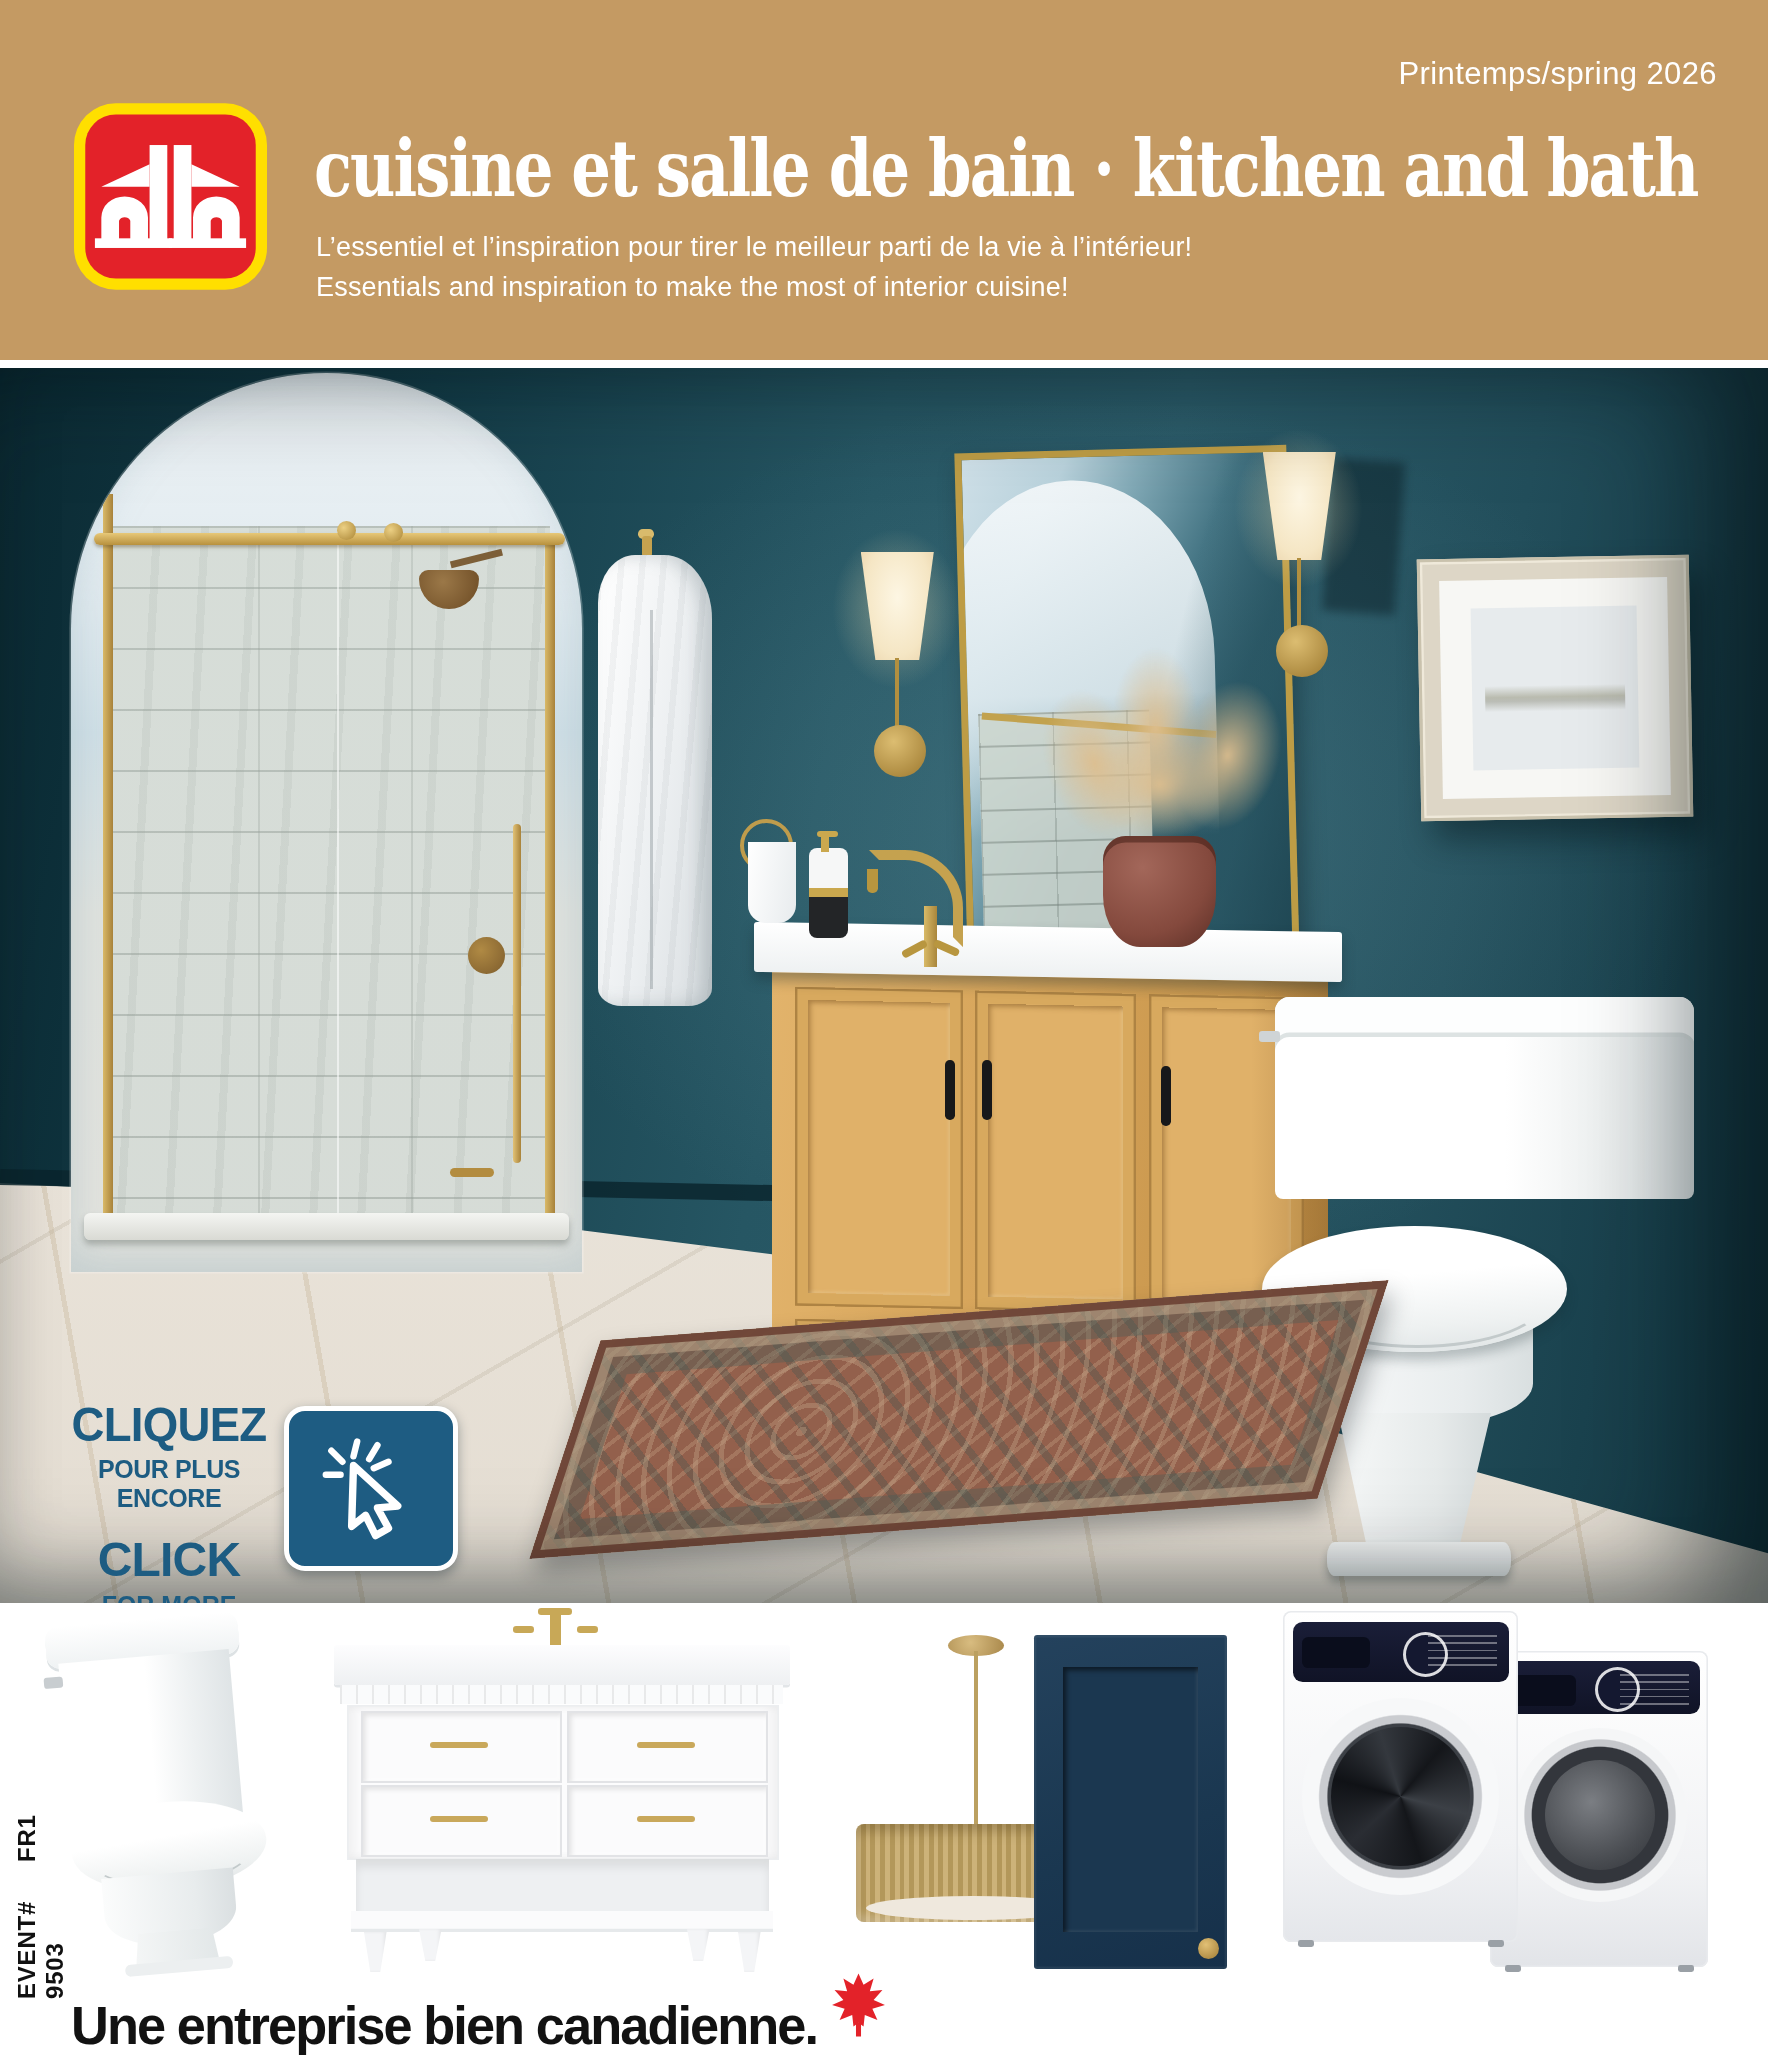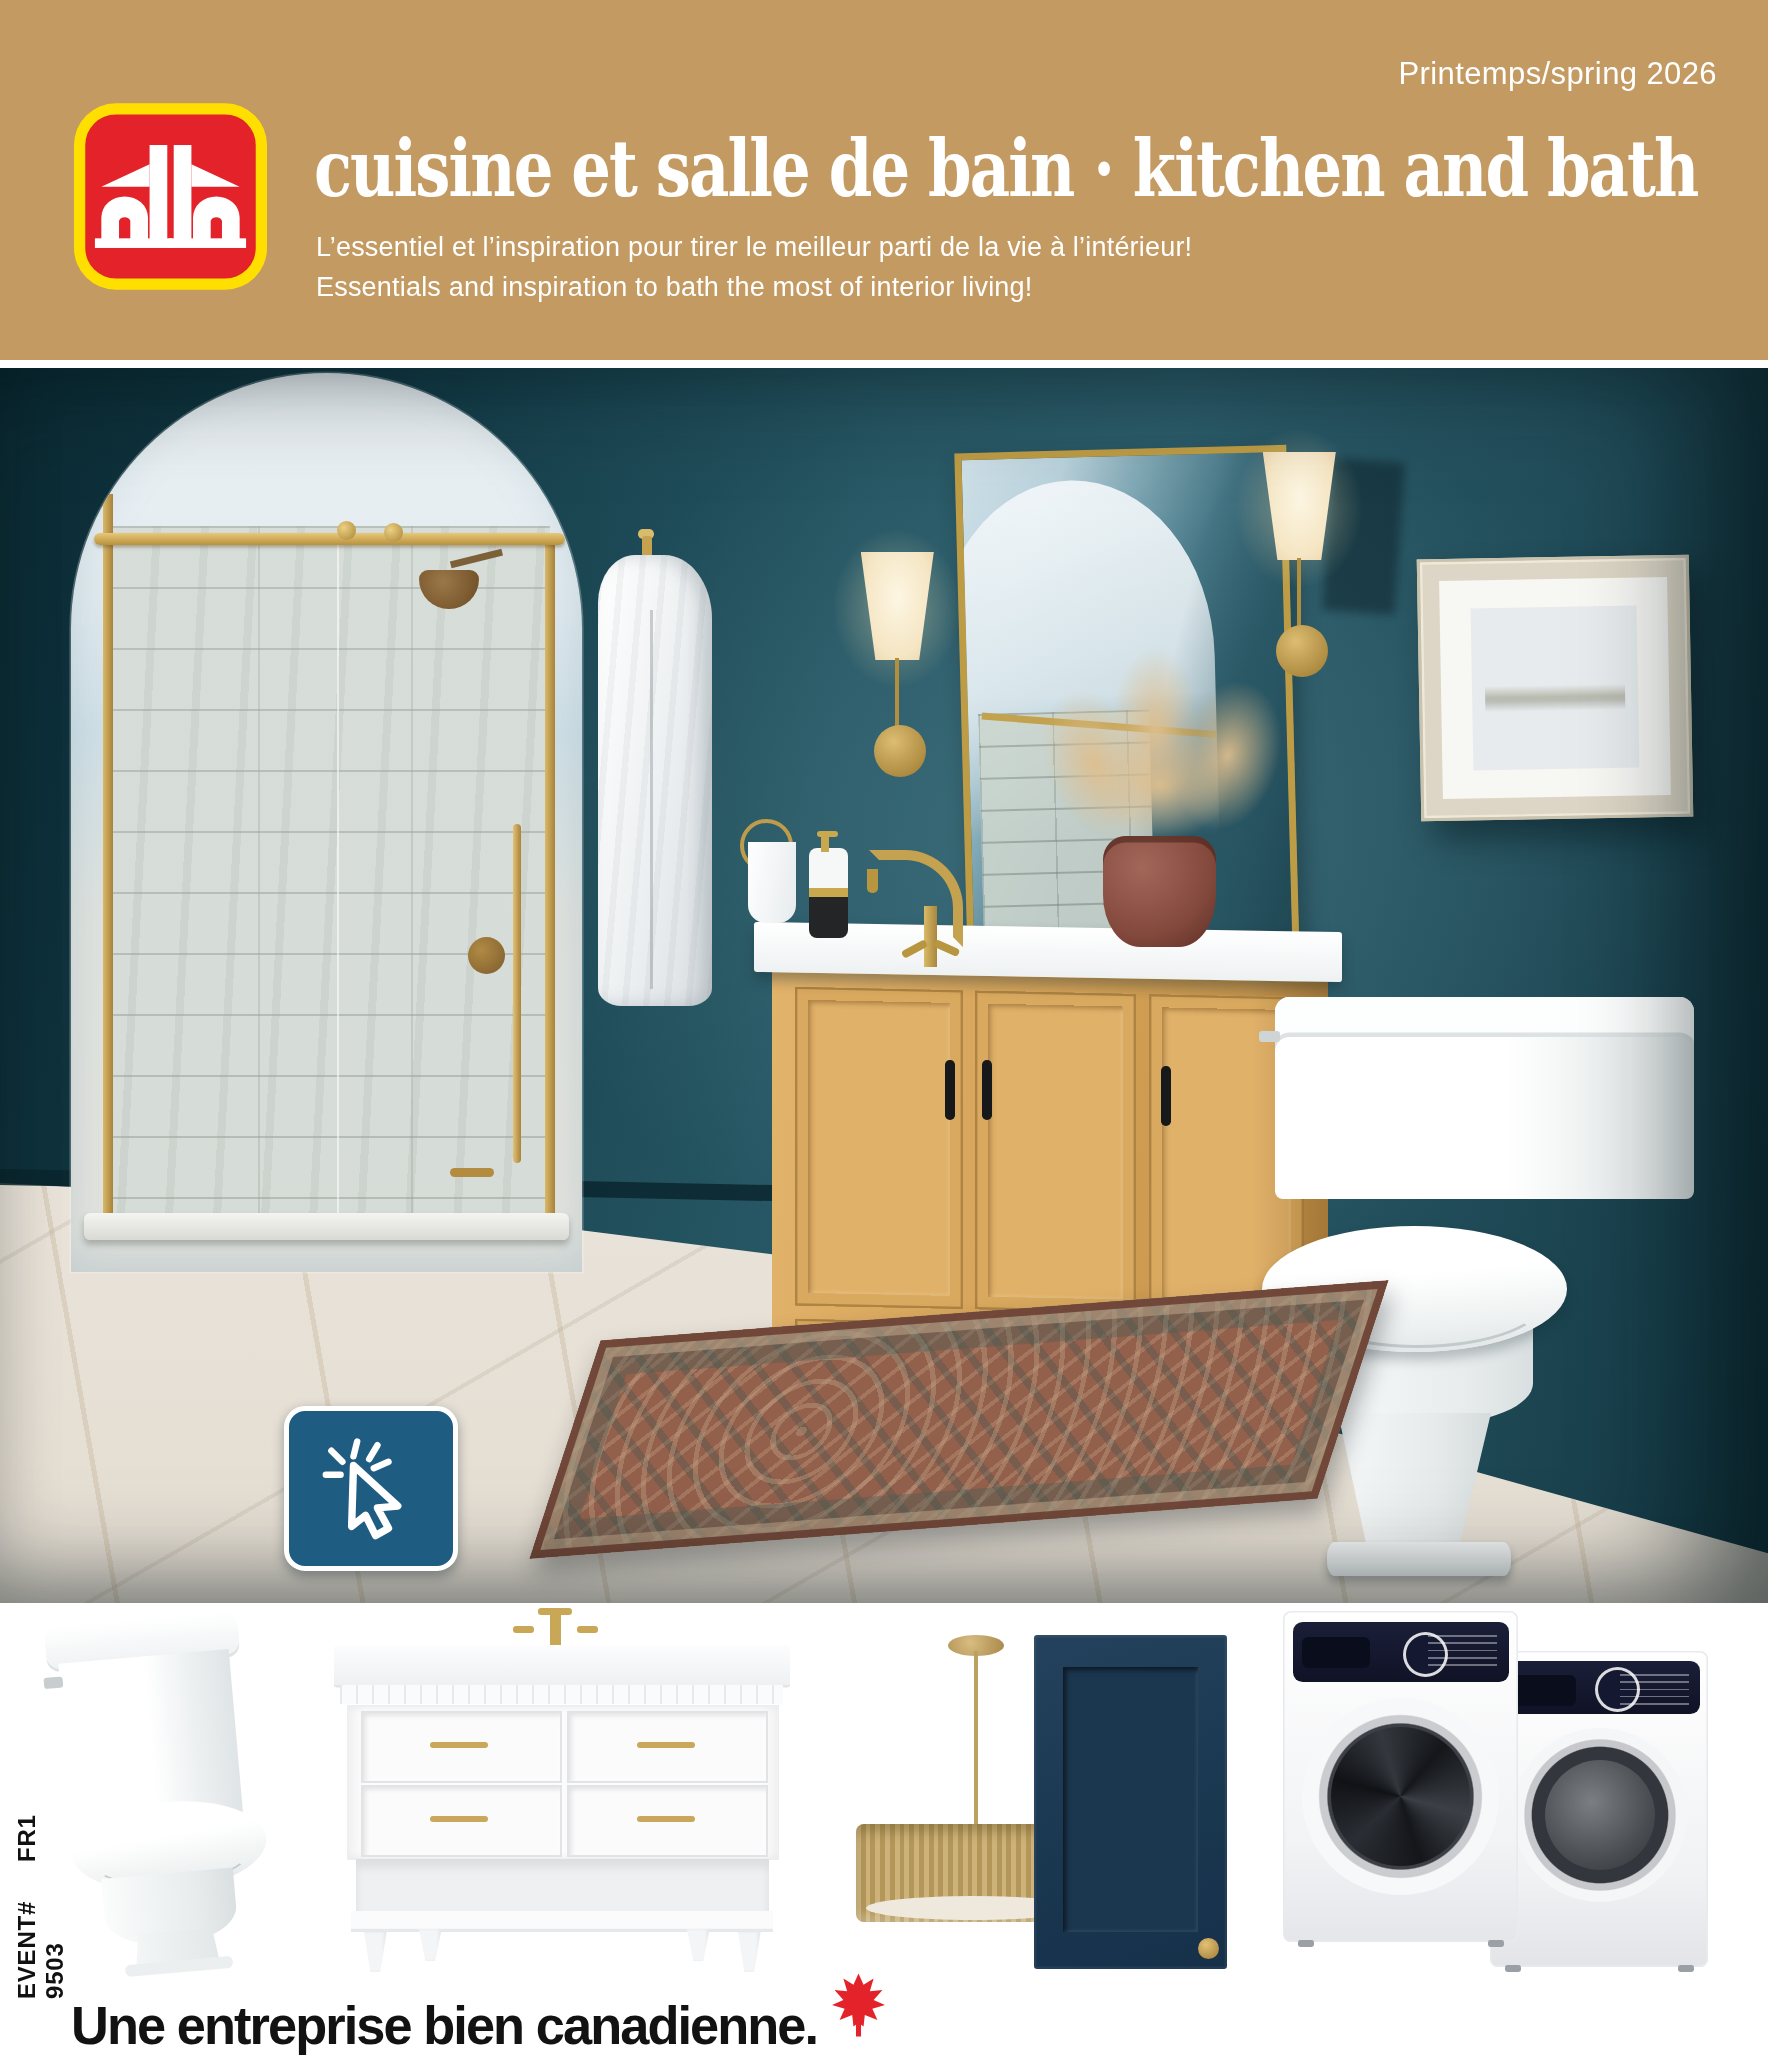--- a/index.html
+++ b/index.html
@@ -304,21 +304,21 @@
             <polygon points="146,76 206,104 146,104"></polygon>
             <path d="M148 178 v-36 a29 26 0 0 1 58 0 v36 h-22 v-32 a8 8 0 0 0 -14 0 v32 z"></path>
             <rect x="118" y="168" width="96" height="12"></rect>
           </g>
           <use href="#hh-half" transform="matrix(-1,0,0,1,240,0)"></use>
         </g>
       </svg>
     </div>
     <div class="abs title">cuisine et salle de bain · kitchen and bath</div>
     <div class="abs sub sub-fr">L’essentiel et l’inspiration pour tirer le meilleur parti de la vie à l’intérieur!</div>
-    <div class="abs sub sub-en">Essentials and inspiration to bath the most of interior living!</div>
+    <div class="abs sub sub-en">Essentials and inspiration to make the most of interior cuisine!</div>
   </div>
   <div class="abs divider"></div>
 
   <div class="abs photo">
     <div class="abs floor"></div>
     <div class="abs baseboard"></div>
 
     <div class="abs arch">
       <div class="tiles"></div>
       <div class="glass"></div>
@@ -418,20 +418,26 @@
     <div class="abs t-bowl"></div>
     <div class="abs t-seat">
         <div class="t-seam"></div>
       </div>
     <div class="abs t-ped"></div>
     <div class="abs t-base"></div>
 
     <div class="abs rug"></div>
     <div class="abs photo-vignette"></div>
 
+    <div class="abs cta-text">
+      <div class="cta-l1">CLIQUEZ</div>
+      <div class="cta-l2">POUR PLUS ENCORE</div>
+      <div class="cta-l3">CLICK</div>
+      <div class="cta-l4">FOR MORE</div>
+    </div>
     <div class="abs cta-btn">
       <svg viewBox="0 0 110 115" width="102" height="106">
         <g stroke="#ffffff" stroke-width="7" fill="none" stroke-linecap="round">
           <line x1="40" y1="6" x2="36" y2="22"></line>
           <line x1="12" y1="16" x2="24" y2="28"></line>
           <line x1="62" y1="10" x2="53" y2="25"></line>
           <line x1="6" y1="42" x2="22" y2="42"></line>
           <line x1="74" y1="28" x2="58" y2="35"></line>
         </g>
         <path d="M36 32 L84 76 L62 78 L74 100 L60 108 L49 86 L34 98 Z" fill="none" stroke="#ffffff" stroke-width="8" stroke-linejoin="round"></path>

